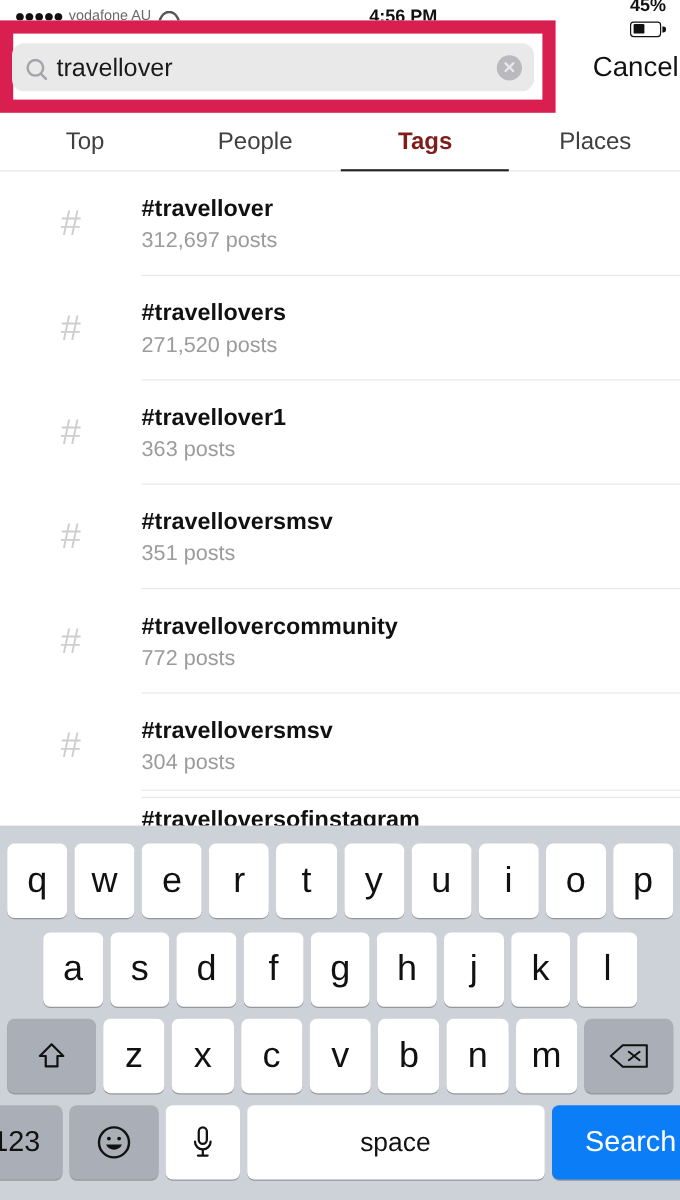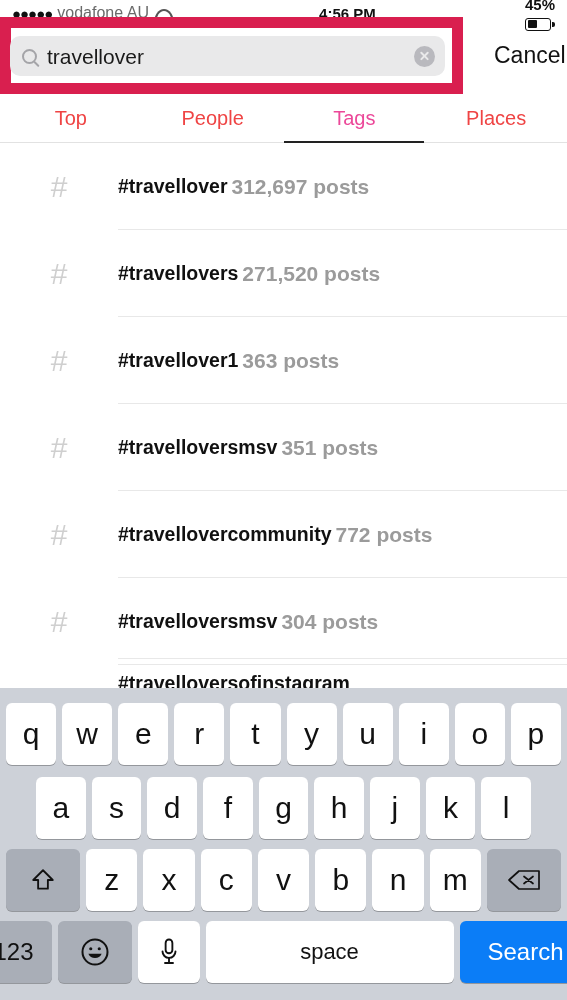--- a/index.html
+++ b/index.html
@@ -13,21 +13,21 @@
 
   
   .statusbar {
     position: absolute; top: 0; left: 0; width: 567px; height: 26px;
     display: flex; align-items: center; justify-content: space-between;
     padding: 0 12px; font-size: 15px; font-weight: bold; color: #111;
     z-index: 1;
   }
   .sb-left { display: flex; align-items: center; gap: 5px; }
   .sb-dots { letter-spacing: -1px; font-size: 15px; }
-  .sb-carrier { font-size: 16px; color: #6a6a6a; font-weight: normal; }
+  .sb-carrier { font-size: 12px; color: #6a6a6a; font-weight: normal; }
   .wifi-icon { display: inline-block; width: 16px; height: 12px; position: relative; }
   .wifi-icon::before {
     content: ""; position: absolute; left: 0; top: 2px; width: 16px; height: 12px;
     border: 2px solid #555; border-bottom: none;
     border-radius: 50% 50% 0 0 / 100% 100% 0 0;
   }
   .sb-center { font-size: 15px; font-weight: bold; }
   .sb-right { display: flex; align-items: center; gap: 5px; flex-direction: column; }
   .batt { display: inline-flex; align-items: center; }
   .batt-body {
@@ -72,41 +72,41 @@
     z-index: 5; pointer-events: auto; margin-left: 24px;
   }
 
   
   .tabs {
     position: absolute; left: 0; top: 95px; width: 567px; height: 48px;
     display: flex; border-bottom: 1px solid #e2e2e2;
   }
   .tab {
     flex: 1; display: flex; align-items: center; justify-content: center;
-    font-size: 20px; color: #ef4444; position: relative;
-  }
-  .tab.active { color: #ec4899; font-weight: normal; }
+    font-size: 20px; color: #404040; position: relative;
+  }
+  .tab.active { color: #7f1d1d; font-weight: bold; }
   .tab.active::after {
     content: ""; position: absolute; bottom: -1px; left: 50%;
     transform: translateX(-50%); width: 140px; height: 2.5px; background: #222;
   }
 
   
   .results {
     position: absolute; left: 0; top: 143px; width: 567px; height: 545px;
     overflow: hidden; background: #fff;
   }
   .row { position: relative; height: 87px; display: flex; align-items: center; }
   .row .hash {
     width: 118px; text-align: center; font-size: 30px; color: #cfcfcf;
     font-weight: 300; flex: none;
   }
-  .row-text { display: flex; flex-direction: row; gap: 4px; }
+  .row-text { display: flex; flex-direction: column; gap: 4px; }
   .tag-name { font-size: 19.5px; font-weight: bold; color: #111; }
-  .tag-posts { font-size: 21px; color: #9b9b9b; font-weight: bold; }
+  .tag-posts { font-size: 18px; color: #9b9b9b; }
   .row .sep {
     position: absolute; left: 118px; right: 0; bottom: 0; height: 1px; background: #e8e8e8;
   }
 
   
   .keyboard {
     position: absolute; left: 0; bottom: 0; width: 567px; height: 312px;
     background: #cdd1d8; padding-top: 8px;
   }
   .kb-row { display: flex; justify-content: center; align-items: center; }

